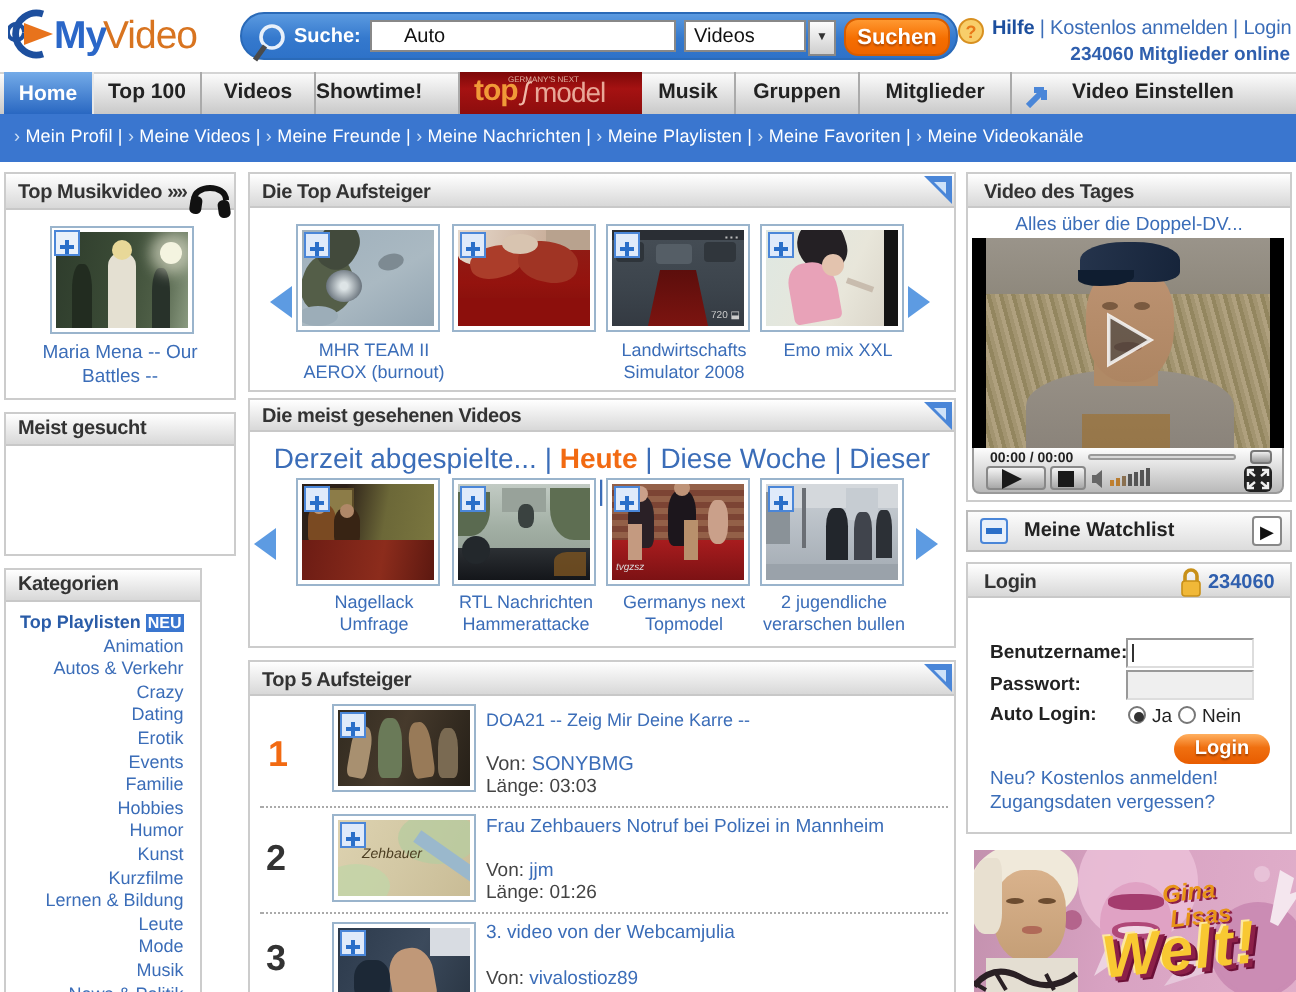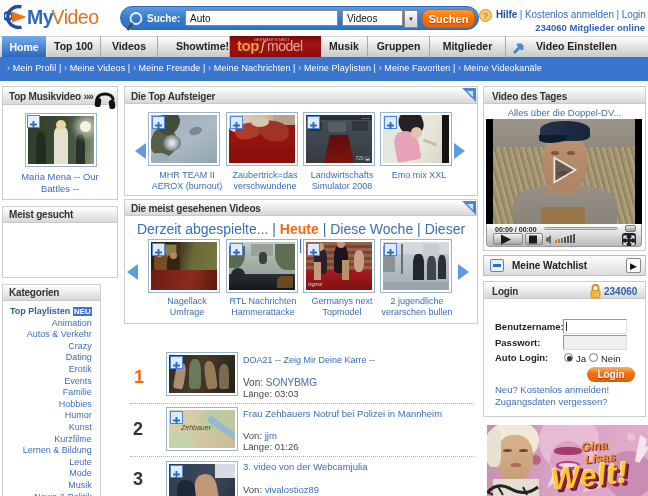--- a/index.html
+++ b/index.html
@@ -33,38 +33,38 @@
   <text x="47.5" y="20" font-family="Liberation Sans" font-size="19.5" fill="#d87420" letter-spacing="-0.5">Video</text>
  </svg>
 </div>
 
 <div class="abs" style="left:120px;top:6px;width:359px;height:24px;background:linear-gradient(#5b9ae0,#3579cd 55%,#2e72c8);border-radius:12px;border:1px solid #2a6ab8;">
  <svg class="abs" style="left:3px;top:2px;" width="22" height="24" viewBox="0 0 22 24">
    <circle cx="12" cy="9.5" r="5.5" fill="none" stroke="#e8f0fa" stroke-width="1.8"></circle>
    <line x1="8.5" y1="14" x2="3.5" y2="21" stroke="#4a4a4a" stroke-width="2.6"></line>
  </svg>
  <span class="abs" style="left:26px;top:6px;color:#fff;font-size:10px;font-weight:bold;">Suche:</span>
- <div class="abs" style="left:64px;top:3px;width:153px;height:16px;background:#fff;border:1px solid #888;font-size:10px;color:#111;padding:2px 4px;">Auto</div>
+ <div class="abs" style="left:64px;top:3px;width:153px;height:16px;background:#fff;border:1px solid #888;font-size:10px;color:#111;padding:2px 16px;">Auto</div>
  <div class="abs" style="left:221px;top:3px;width:61px;height:16px;background:#fff;border:1px solid #888;font-size:10px;color:#111;padding:2px 4px;">Videos</div>
  <div class="abs" style="left:283px;top:3px;width:14px;height:18px;background:linear-gradient(#fdfdfd,#cfcfcf);border:1px solid #888;font-size:6px;color:#333;text-align:center;line-height:17px;">▼</div>
  <div class="abs" style="left:301px;top:2px;width:53px;height:19px;background:linear-gradient(#ff9830,#f56e00 55%,#ef6500);border-radius:7px;border:1px solid #d85c00;color:#fff;font-weight:bold;font-size:11px;text-align:center;line-height:18px;text-shadow:0 1px 1px #b04800;">Suchen</div>
 </div>
 
 <svg class="abs" style="left:479px;top:9px;" width="13" height="13" viewBox="0 0 13 13">
   <circle cx="6.5" cy="6.5" r="6" fill="#f8ce6a" stroke="#d89020" stroke-width="1"></circle>
   <text x="6.5" y="10" text-anchor="middle" font-size="9" font-weight="bold" fill="#e87818">?</text>
 </svg>
 <div class="abs" style="left:496px;top:9px;width:152px;font-size:10px;letter-spacing:-0.1px;color:#3b6db8;white-space:nowrap;"><a style="font-weight:bold;color:#1d4f9e;">Hilfe</a> | <a>Kostenlos anmelden</a> | <a>Login</a></div>
 <div class="abs" style="left:400px;top:22px;width:245px;text-align:right;font-size:9.5px;font-weight:bold;color:#2f5fae;">234060 Mitglieder online</div>
 
 <div class="abs" style="left:0;top:36px;width:648px;height:21px;background:linear-gradient(#fbfbfb,#c9c9c9);border-top:1px solid #d4d4d4;"></div>
 <div class="abs" style="left:2px;top:36px;width:44px;height:23px;background:linear-gradient(#74abe8,#2261be);color:#fff;font-weight:bold;font-size:10.5px;text-align:center;line-height:22px;">Home</div>
 <div class="abs nav" style="left:46px;top:36px;width:55px;height:21px;border-left:1px solid #e8e8e8;border-right:1px solid #aaa;color:#222;font-weight:bold;font-size:10.5px;text-align:center;line-height:21px;">Top 100</div>
 <div class="abs nav" style="left:101px;top:36px;width:57px;height:21px;border-right:1px solid #aaa;color:#222;font-weight:bold;font-size:10.5px;text-align:center;line-height:21px;">Videos</div>
-<div class="abs nav" style="left:158px;top:36px;width:72px;height:38px;border-right:1px solid #aaa;color:#222;font-weight:bold;font-size:10.5px;text-align:right;line-height:21px;">Showtime!</div>
+<div class="abs nav" style="left:158px;top:36px;width:72px;height:38px;border-right:1px solid #aaa;color:#222;font-weight:bold;font-size:10.5px;text-align:left;line-height:21px;">Showtime!</div>
 
 <div class="abs" style="left:230px;top:36px;width:91px;height:21px;background:linear-gradient(#7c0808,#a51212 40%,#8d0d0d);overflow:hidden;">
   <span class="abs" style="left:7px;top:1px;font-size:15px;font-weight:bold;color:#f09a38;letter-spacing:-0.5px;">top</span>
   <span class="abs" style="left:31px;top:2px;font-size:13px;font-style:italic;color:#f0b9a8;">ʃ</span>
   <span class="abs" style="left:37px;top:2px;font-size:14px;color:#e8a898;letter-spacing:-0.5px;">model</span>
   <span class="abs" style="left:24px;top:1px;font-size:4px;color:#e0b0a0;">GERMANY'S NEXT</span>
 </div>
 <div class="abs nav" style="left:321px;top:36px;width:47px;height:21px;border-right:1px solid #aaa;color:#222;font-weight:bold;font-size:10.5px;text-align:center;line-height:21px;">Musik</div>
 <div class="abs nav" style="left:368px;top:36px;width:62px;height:21px;border-right:1px solid #aaa;color:#222;font-weight:bold;font-size:10.5px;text-align:center;line-height:21px;">Gruppen</div>
 <div class="abs nav" style="left:430px;top:36px;width:76px;height:21px;border-right:1px solid #aaa;color:#222;font-weight:bold;font-size:10.5px;text-align:center;line-height:21px;">Mitglieder</div>
@@ -175,21 +175,20 @@
   <div style="position:absolute;left:16px;top:-5px;width:24px;height:26px;background:#242024;border-radius:50% 50% 45% 60%;transform:rotate(-18deg);"></div>
   <div style="position:absolute;left:12px;top:16px;width:24px;height:30px;background:#e8a2b8;border-radius:35% 50% 10% 10%;transform:rotate(-10deg);"></div>
   <div style="position:absolute;left:28px;top:12px;width:11px;height:11px;background:#e3c3ae;border-radius:50%;"></div>
   <div style="position:absolute;left:40px;top:26px;width:14px;height:3px;background:#c8bcae;transform:rotate(20deg);"></div>
  </div>
  <div class="plus"><svg width="11" height="11">
           <path d="M5.5 2 V9 M2 5.5 H9" stroke="#2a6fc9" stroke-width="2"></path>
         </svg></div>
 </div>
 <div class="cap" style="left:145px;top:170px;">MHR TEAM II<br>AEROX (burnout)</div>
-<div class="cap" style="left:223px;top:170px;">Zaubertrick=das<br>verschwundene</div>
 <div class="cap" style="left:300px;top:170px;">Landwirtschafts<br>Simulator 2008</div>
 <div class="cap" style="left:377px;top:170px;">Emo mix XXL</div>
 
 <div class="abs" style="left:124px;top:199px;width:354px;height:125px;border:1px solid #ccc;">
  <div class="hdrband" style="height:16px;"></div>
  <div class="abs boxtitle" style="left:6px;top:3px;">Die meist gesehenen Videos</div>
  <svg class="cornertri" width="14" height="14">
         <path d="M0 0 L14 0 L14 14 Z" fill="#4a86d8"></path>
         <path d="M5 3 L11 3 L11 9 Z" fill="#cfe2f8"></path>
       </svg>
@@ -259,20 +258,28 @@
  </div>
  <div class="plus"><svg width="11" height="11">
           <path d="M5.5 2 V9 M2 5.5 H9" stroke="#2a6fc9" stroke-width="2"></path>
         </svg></div>
 </div>
 <div class="cap" style="left:145px;top:296px;">Nagellack<br>Umfrage</div>
 <div class="cap" style="left:300px;top:296px;">Germanys next<br>Topmodel</div>
 <div class="cap" style="left:219px;top:296px;width:88px;">RTL Nachrichten<br>Hammerattacke</div>
 <div class="cap" style="left:372px;top:296px;width:90px;">2 jugendliche<br>verarschen bullen</div>
 
+<div class="abs" style="left:124px;top:330px;width:354px;height:166px;border:1px solid #ccc;border-bottom:none;">
+ <div class="hdrband" style="height:17px;"></div>
+ <div class="abs boxtitle" style="left:6px;top:4px;">Top 5 Aufsteiger</div>
+ <svg class="cornertri" width="14" height="14">
+        <path d="M0 0 L14 0 L14 14 Z" fill="#4a86d8"></path>
+        <path d="M5 3 L11 3 L11 9 Z" fill="#cfe2f8"></path>
+      </svg>
+</div>
 
 <div class="abs" style="left:134px;top:367px;font-size:18px;font-weight:bold;color:#f26a12;">1</div>
 <div class="thumb" style="left:166px;top:352px;">
  <div class="timg" style="height:38px;background:linear-gradient(110deg,#322b20 0%,#463a2c 45%,#262018 100%);">
   <div style="position:absolute;left:6px;top:8px;width:10px;height:26px;background:#a89070;border-radius:40% 40% 20% 20%;transform:rotate(10deg);"></div>
   <div style="position:absolute;left:20px;top:4px;width:12px;height:30px;background:#6a7a58;border-radius:40% 40% 20% 20%;"></div>
   <div style="position:absolute;left:36px;top:6px;width:11px;height:28px;background:#987a58;border-radius:40% 40% 20% 20%;transform:rotate(-8deg);"></div>
   <div style="position:absolute;left:50px;top:9px;width:10px;height:25px;background:#7a6a52;border-radius:40% 40% 20% 20%;"></div>
  </div>
  <div class="plus"><svg width="11" height="11">

